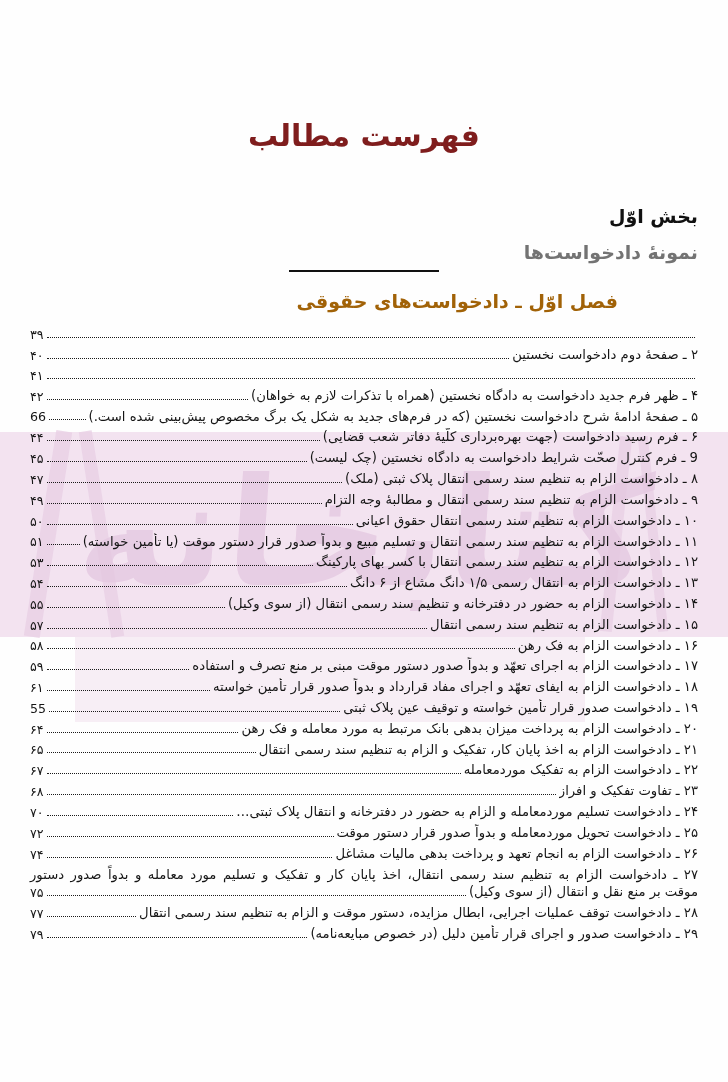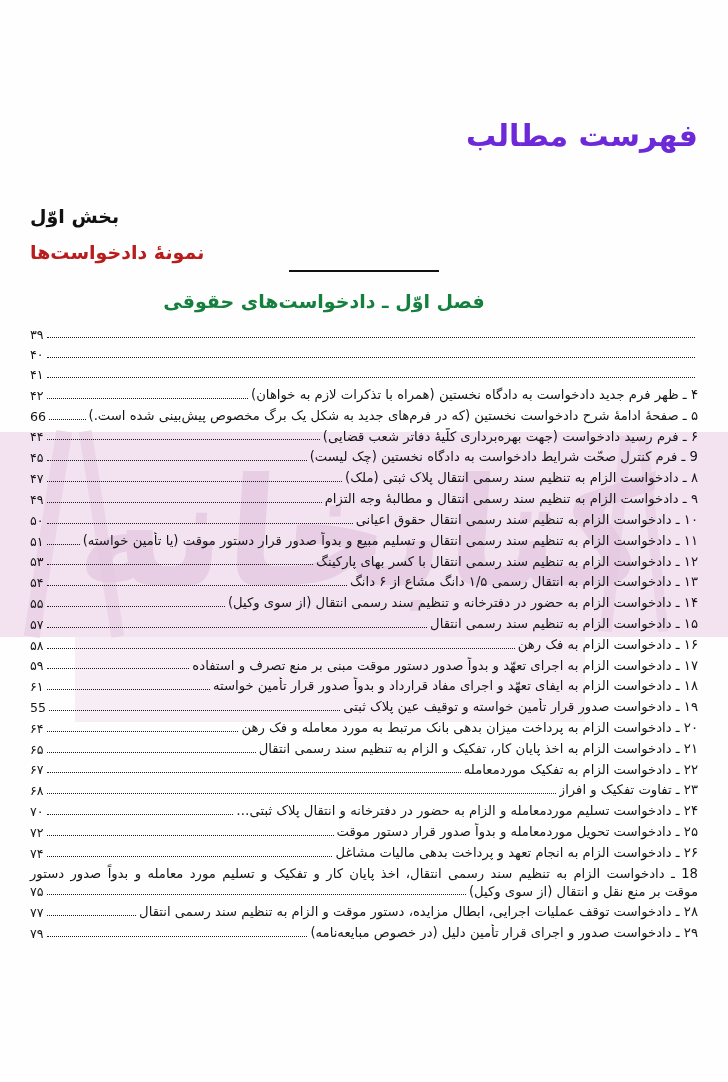--- a/index.html
+++ b/index.html
@@ -70,56 +70,56 @@
   .wm-bar.b4 { left: 648px; top: 436px; width: 10px;  height: 196px; transform: rotate(-6deg);}
 
   
   #content {
     position: relative;
     z-index: 2;
     padding: 0 30px;
   }
 
   .doc-title {
-    text-align: right;
+    text-align: center;
     font-size: 30px;
     font-weight: bold;
     letter-spacing: 1px;
     margin-top: 118px;
-    color: #6d28d9;
+    color: #7f1d1d;
   }
 
   .part-title {
-    text-align: left;
+    text-align: right;
     font-size: 19px;
     font-weight: bold;
     margin-top: 52px;
     color: #111;
   }
 
   .part-subtitle {
-    text-align: left;
+    text-align: right;
     font-size: 19px;
     font-weight: bold;
     margin-top: 14px;
-    color: #b91c1c;
+    color: #737373;
   }
 
   .rule {
     width: 150px;
     height: 2px;
     background: #111;
     margin: 7px auto 0 auto;
   }
 
   .chapter-title {
-    text-align: center;
+    text-align: right;
     font-size: 19px;
     font-weight: bold;
-    color: #15803d;
+    color: #a16207;
     margin-top: 18px;
     margin-right: 80px;
   }
 
   
   .toc {
     margin-top: 14px;
     list-style: none;
     padding: 0;
   }
@@ -192,20 +192,21 @@
     <div class="rule"></div>
 
     <div class="chapter-title">فصل اوّل ـ دادخواست‌های حقوقی</div>
 
     <ul class="toc" id="toc-list">
         <li class="toc-entry">
           <span class="toc-dots"></span>
           <span class="toc-page">۳۹</span>
         </li>
         <li class="toc-entry">
+          <span class="toc-label">۲ ـ صفحهٔ دوم دادخواست نخستین</span>
           <span class="toc-dots"></span>
           <span class="toc-page">۴۰</span>
         </li>
         <li class="toc-entry">
           <span class="toc-dots"></span>
           <span class="toc-page">۴۱</span>
         </li>
         <li class="toc-entry">
           <span class="toc-label">۴ ـ ظهر فرم جدید دادخواست به دادگاه نخستین (همراه با تذکرات لازم به خواهان)</span>
           <span class="toc-dots"></span>
@@ -315,21 +316,21 @@
           <span class="toc-label">۲۵ ـ دادخواست تحویل موردمعامله و بدواً صدور قرار دستور موقت</span>
           <span class="toc-dots"></span>
           <span class="toc-page">۷۲</span>
         </li>
         <li class="toc-entry">
           <span class="toc-label">۲۶ ـ دادخواست الزام به انجام تعهد و پرداخت بدهی مالیات مشاغل</span>
           <span class="toc-dots"></span>
           <span class="toc-page">۷۴</span>
         </li>
         <li class="toc-entry wrap">
-          <div class="toc-wrapline-1">18 ـ دادخواست الزام به تنظیم سند رسمی انتقال، اخذ پایان کار و تفکیک و تسلیم مورد معامله و بدواً صدور دستور</div>
+          <div class="toc-wrapline-1">۲۷ ـ دادخواست الزام به تنظیم سند رسمی انتقال، اخذ پایان کار و تفکیک و تسلیم مورد معامله و بدواً صدور دستور</div>
           <div class="toc-wrapline-2">
             <span class="toc-label">موقت بر منع نقل و انتقال (از سوی وکیل)</span>
             <span class="toc-dots"></span>
             <span class="toc-page">۷۵</span>
           </div>
         </li>
         <li class="toc-entry">
           <span class="toc-label">۲۸ ـ دادخواست توقف عملیات اجرایی، ابطال مزایده، دستور موقت و الزام به تنظیم سند رسمی انتقال</span>
           <span class="toc-dots"></span>
           <span class="toc-page">۷۷</span>

